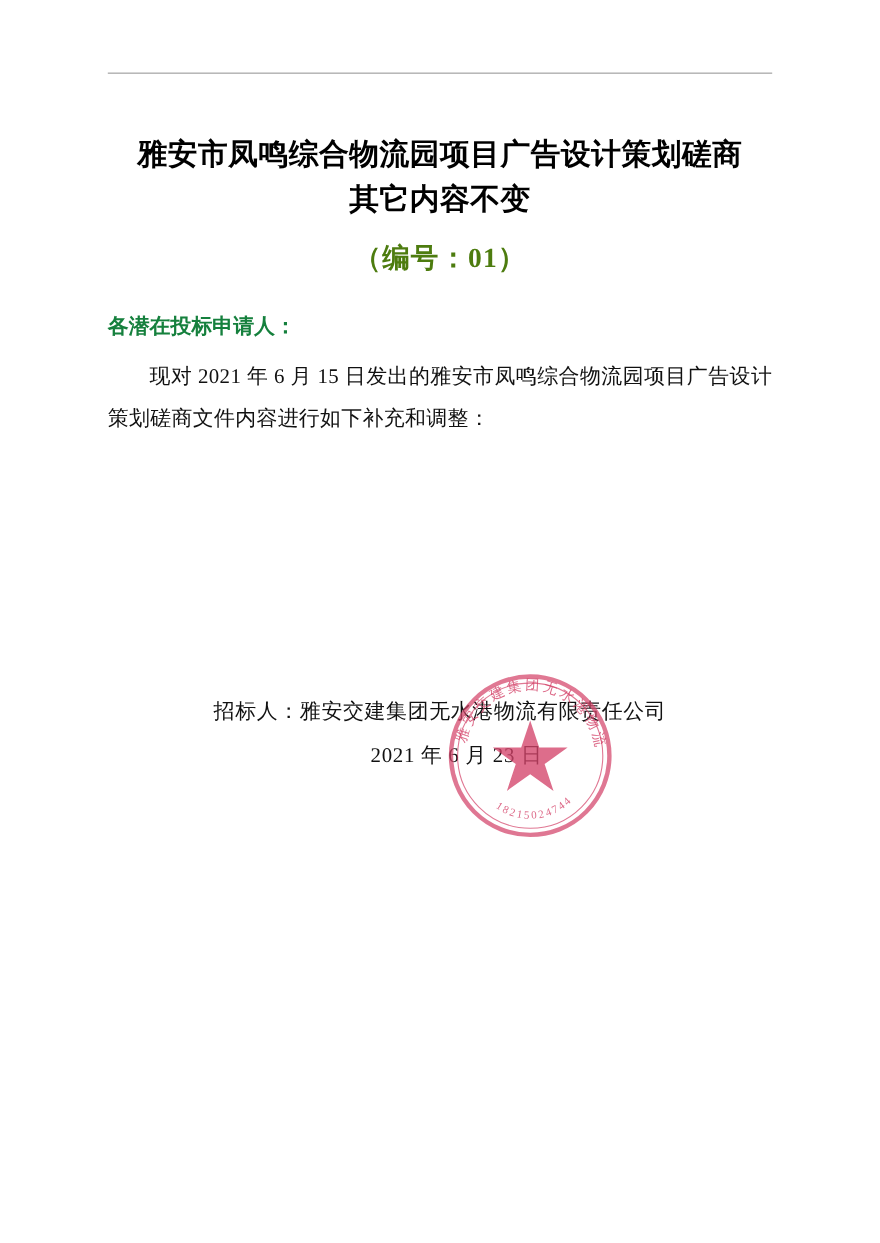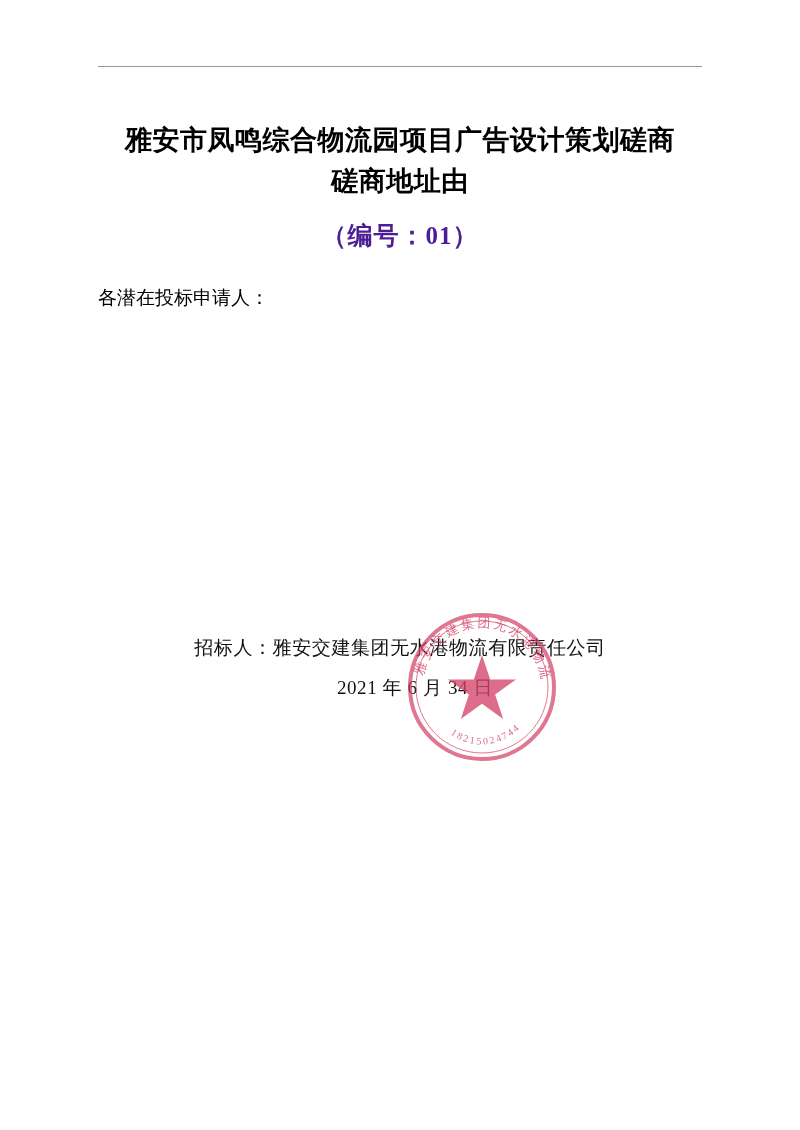--- a/index.html
+++ b/index.html
@@ -46,29 +46,29 @@
     color: #000;
   }
   .doc-number {
     font-family: "Liberation Serif", "DejaVu Serif", serif;
     font-weight: bold;
     font-size: 25px;
     line-height: 40px;
     text-align: center;
     margin: 14px 0 0 0;
     letter-spacing: 1px;
-    color: #4c1d95;
+    color: #4d7c0f;
   }
   .salutation {
     font-family: "Liberation Serif", "DejaVu Serif", serif;
-    font-weight: normal;
+    font-weight: bold;
     font-size: 19px;
     line-height: 32px;
     margin: 26px 0 0 0;
-    color: #000000;
+    color: #15803d;
   }
   .para {
     font-size: 19px;
     line-height: 38px;
     margin: 10px 0 0 0;
     text-indent: 38px;
     text-align: justify;
     color: #111;
     letter-spacing: 0.3px;
   }
@@ -103,34 +103,35 @@
 </head>
 <body>
 
 <div class="page">
 
   <div class="top-rule"></div>
 
   <div class="content">
     <h1 class="doc-title">
       <span>雅安市凤鸣综合物流园项目广告设计策划磋商</span><br>
-      <span>磋商地址由</span>
+      <span>其它内容不变</span>
     </h1>
 
     <div class="doc-number">（编号：01）</div>
 
     <div class="salutation">各潜在投标申请人：</div>
 
+    <p class="para">现对 2021 年 6 月 15 日发出的雅安市凤鸣综合物流园项目广告设计策划磋商文件内容进行如下补充和调整：</p>
   </div>
 
   <div class="signature-block">
     <div class="sign-line">
       <span>招标人：</span><span>雅安交建集团无水港物流有限责任公司</span>
     </div>
-    <div class="sign-line indent">2021 年 6 月 34 日</div>
+    <div class="sign-line indent">2021 年 6 月 23 日</div>
   </div>
 
   <div class="stamp">
     <svg width="168" height="168" viewBox="0 0 168 168" xmlns="http://www.w3.org/2000/svg">
       <defs>
         <path id="arcTop" d="M 24,84 A 60,60 0 0 1 144,84" fill="none"></path>
         <path id="arcBottom" d="M 41,120 A 54,54 0 0 0 127,120" fill="none"></path>
       </defs>
       <g opacity="0.72" fill="none" stroke="#d4446a">
         <circle cx="84" cy="84" r="72" stroke-width="4"></circle>

